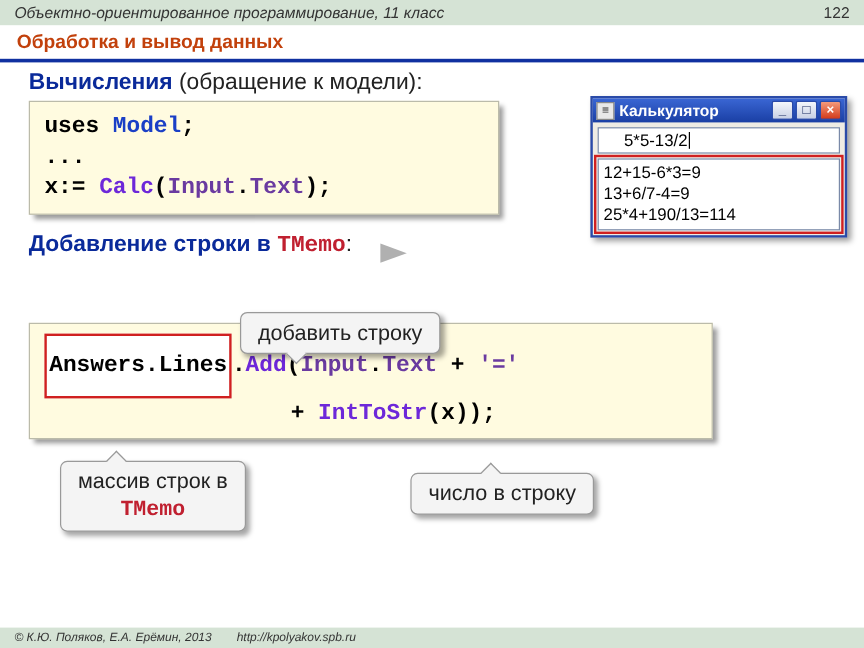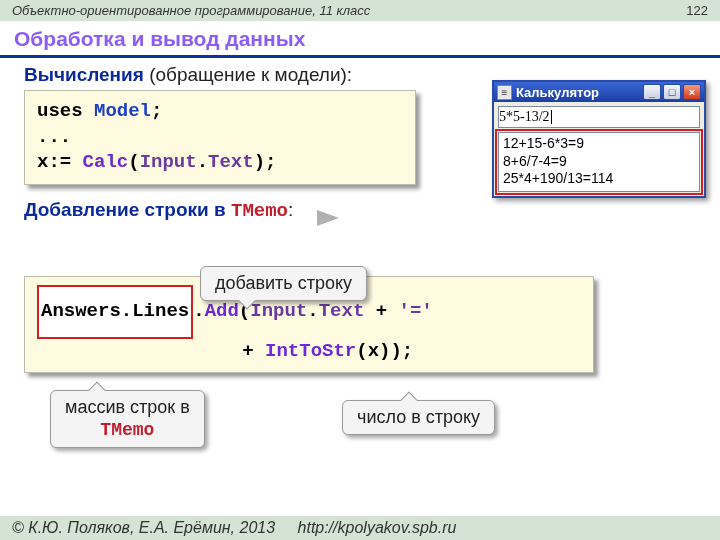--- a/index.html
+++ b/index.html
@@ -15,25 +15,25 @@
     background: #d5e3d5;
     padding: 3px 12px;
     font-style: italic;
     font-size: 13px;
     color: #333;
     display: flex;
     justify-content: space-between;
   }
   .page-num { font-style: normal; font-weight: normal; }
   .title {
-    font-size: 21px;
+    font-size: 16px;
     font-weight: bold;
     padding: 6px 14px 4px 14px;
     border-bottom: 3px solid #1030a0;
-    color: #8b5cf6;
+    color: #c2410c;
   }
   .content { padding: 6px 16px 0 24px; position: relative; }
   .subhead {
     font-size: 19px;
     color: #222;
     margin-bottom: 4px;
   }
   .subhead .lead { color: #0a2a9a; font-weight: bold; }
   .codebox {
     background: #fffbe0;
@@ -127,22 +127,22 @@
     color: #1a2a60;
     font-size: 11px; font-weight: bold;
     display: flex; align-items: center; justify-content: center;
     border-radius: 2px;
   }
   .win-btn.close { background: linear-gradient(#f59a7a,#d23a1a); color:#fff; }
   .win-body { padding: 4px; }
   .win-input {
     background: #fff;
     border: 1px solid #7a8aa8;
-    padding: 2px 0;
-    font-family: Liberation Serif, serif;
+    padding: 2px 21px;
+    font-family: Liberation Sans, sans-serif;
     font-size: 14px;
     margin-bottom: 4px;
     display:flex; align-items:center;
   }
   .caret {
     display:inline-block; width:1px; height:14px; background:#000; margin-left:1px;
   }
   .win-memo {
     background: #fff;
     border: 1px solid #7a8aa8;
@@ -154,21 +154,21 @@
     line-height: 1.25;
     min-height: 60px;
   }
   .footer {
     position: absolute;
     left: 0; bottom: 0;
     width: 100%;
     background: #d5e3d5;
     padding: 3px 12px;
     font-style: italic;
-    font-size: 16px;
+    font-size: 10px;
     color: #333;
   }
   .footer .url { margin-left: 18px; }
 </style>
 </head>
 <body>
 
 <div class="header-strip">
   <span>Объектно-ориентированное программирование, 11 класс</span>
   <span class="page-num">122</span>
@@ -223,21 +223,21 @@
       <span class="win-btn close">×</span>
     </div>
   </div>
   <div class="win-body">
     <div class="win-input">
       <span>5*5-13/2</span>
         <span class="caret"></span>
     </div>
     <div class="win-memo">
       <div>12+15-6*3=9</div>
-      <div>8+6/7-4=9</div>
+      <div>13+6/7-4=9</div>
       <div>25*4+190/13=114</div>
     </div>
   </div>
 </div>
 
 <div class="footer">
   <span>© К.Ю. Поляков, Е.А. Ерёмин, 2013</span>
   <span class="url">http://kpolyakov.spb.ru</span>
 </div>
 

